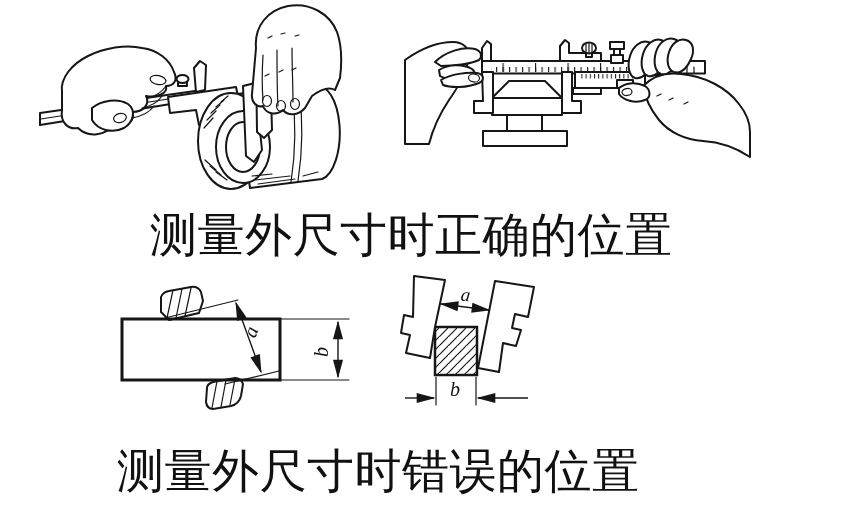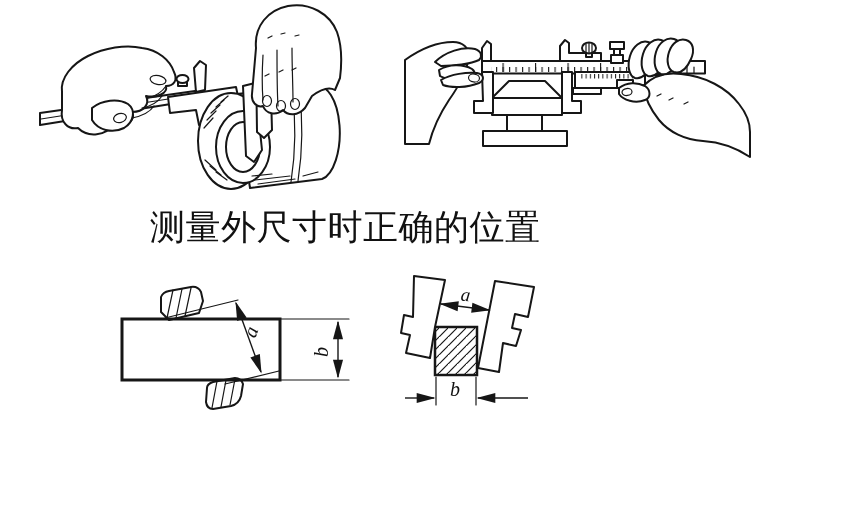--- a/index.html
+++ b/index.html
@@ -1,18 +1,18 @@
 <!DOCTYPE html>
 <html><head>
 <meta charset="utf-8">
 <style>
   html,body{margin:0;padding:0;background:#fff;}
   #stage{position:relative;width:845px;height:510px;background:#fff;overflow:hidden;
          font-family:"Liberation Sans",sans-serif;}
-  .caption{position:absolute;color:#111;font-size:35px;letter-spacing:0.5px;white-space:nowrap;}
+  .caption{position:absolute;color:#111;font-size:47px;letter-spacing:0.5px;white-space:nowrap;}
   #cap1{left:150px;top:204px;}
   #cap2{left:117px;top:440px;}
   svg{position:absolute;overflow:visible;}
   #fig1{left:0;top:0;}
   #fig2{left:405px;top:12px;}
   #fig3{left:95px;top:268px;}
   #fig4{left:385px;top:265px;}
   .ink{stroke:#161616;fill:none;stroke-width:2;stroke-linecap:round;stroke-linejoin:round;}
   .wht{stroke:#161616;fill:#fff;stroke-width:2;stroke-linecap:round;stroke-linejoin:round;}
   .thin{stroke:#161616;fill:none;stroke-width:1.2;stroke-linecap:round;}
@@ -260,13 +260,14 @@
     <line class="dim" x1="56" y1="39" x2="104" y2="45" marker-start="url(#d2s)" marker-end="url(#d2e)"></line>
     <text class="lbl" font-size="19" text-anchor="middle" transform="translate(80,36) rotate(6)">a</text>
 
     <line class="thin" x1="51" y1="112" x2="51" y2="140"></line>
     <line class="thin" x1="91" y1="112" x2="91" y2="140"></line>
     <line class="dim" x1="20" y1="133" x2="49" y2="133" marker-end="url(#d2e)"></line>
     <line class="dim" x1="143" y1="133" x2="93" y2="133" marker-end="url(#d2e)"></line>
     <text class="lbl" font-size="20" text-anchor="middle" x="70" y="131">b</text>
   </svg>
 
+  <div id="cap2" class="caption">测量外尺寸时错误的位置</div>
 </div>
 
 </body></html>

